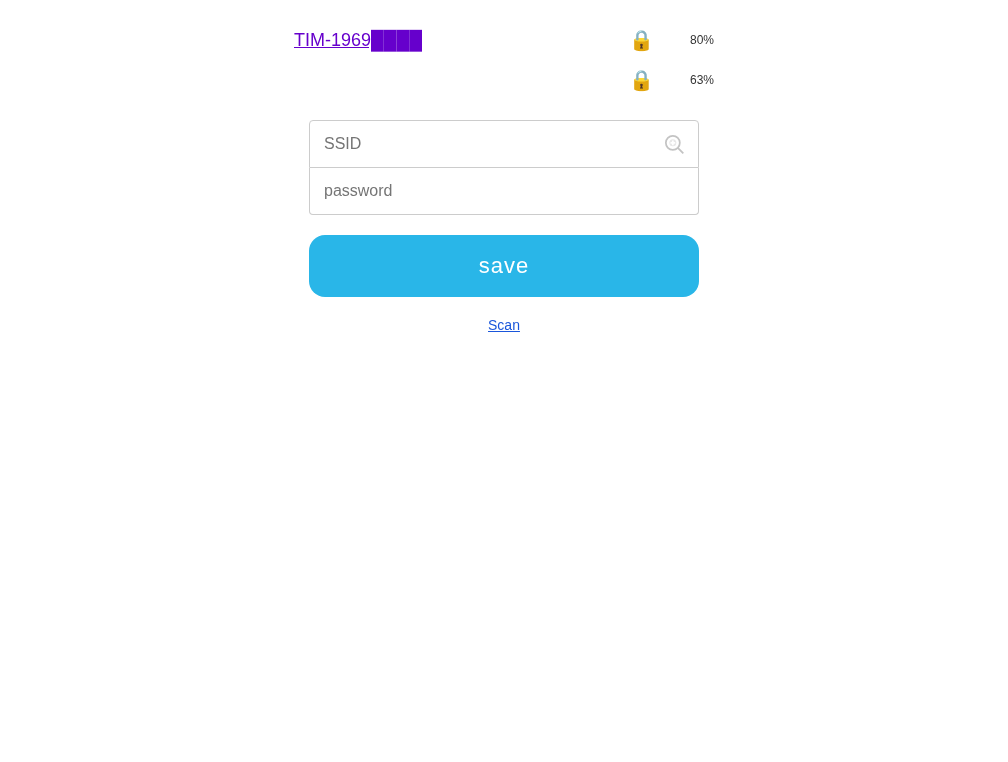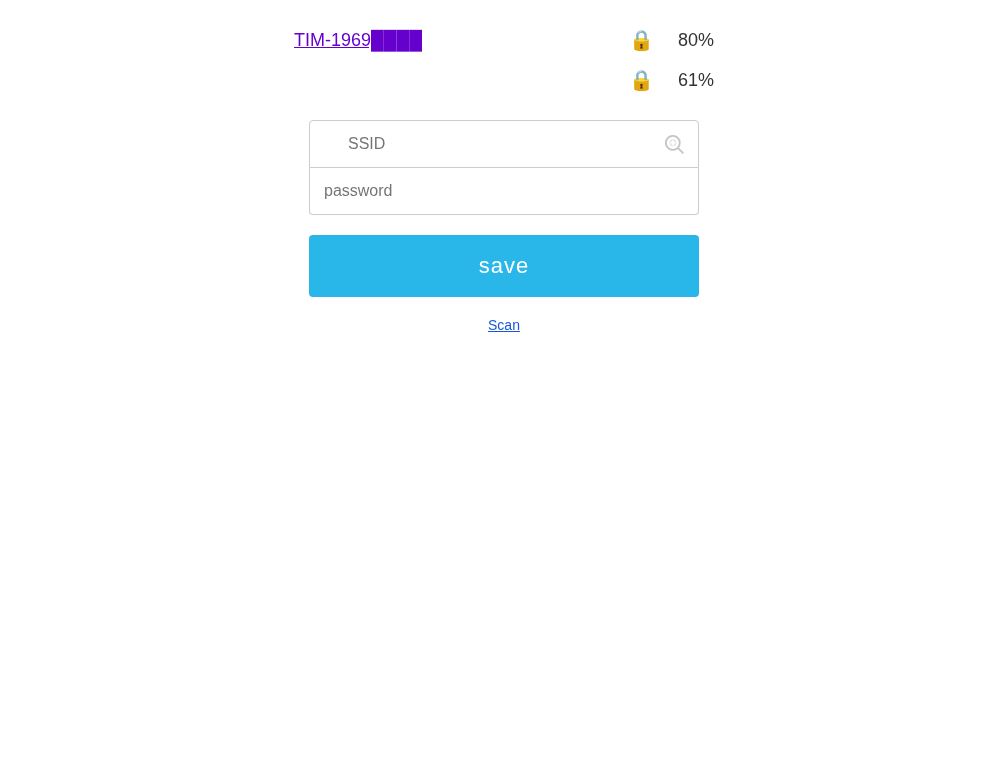--- a/index.html
+++ b/index.html
@@ -45,37 +45,36 @@
       flex: 1;
     }
 
     .lock-icon {
       font-size: 20px;
       color: #333;
       margin-left: auto;
     }
 
     .signal-strength {
-      font-size: 18px;
+      font-size: 12px;
       color: #333;
       min-width: 50px;
       text-align: right;
     }
 
     .form-container {
       width: 390px;
       margin-bottom: 20px;
     }
 
     .ssid-input-wrapper {
       position: relative;
       border: 1px solid #cccccc;
       border-radius: 4px 4px 0 0;
       background: #fff;
-      padding-left: 24px;
     }
 
     .ssid-input {
       width: 100%;
       padding: 14px 45px 14px 14px;
       font-size: 16px;
       border: none;
       outline: none;
       background: transparent;
       color: #999;
@@ -102,21 +101,21 @@
       color: #999;
     }
 
     .save-button {
       width: 390px;
       padding: 18px;
       background: #29b6e8;
       color: #ffffff;
       font-size: 22px;
       border: none;
-      border-radius: 4px;
+      border-radius: 16px;
       cursor: pointer;
       margin-bottom: 20px;
       letter-spacing: 1px;
     }
 
     .scan-link {
       color: #1a56db;
       text-decoration: underline;
       font-size: 14px;
       cursor: pointer;
@@ -132,21 +131,21 @@
   <div class="network-list">
 
     <div class="network-item">
       <a class="network-name" href="#">TIM-1969████</a>
       <span class="lock-icon">🔒</span>
       <span class="signal-strength">80%</span>
     </div>
 
     <div class="network-item">
       <span class="lock-icon">🔒</span>
-      <span class="signal-strength">61%</span>
+      <span class="signal-strength">63%</span>
     </div>
 
   </div>
 
   <div class="form-container">
 
     <div class="ssid-input-wrapper">
       <input type="text" class="ssid-input" placeholder="SSID" style="">
       <svg class="key-icon" viewBox="0 0 24 24" fill="none" stroke="#888" stroke-width="1.5">
         <circle cx="11" cy="11" r="6"></circle>

